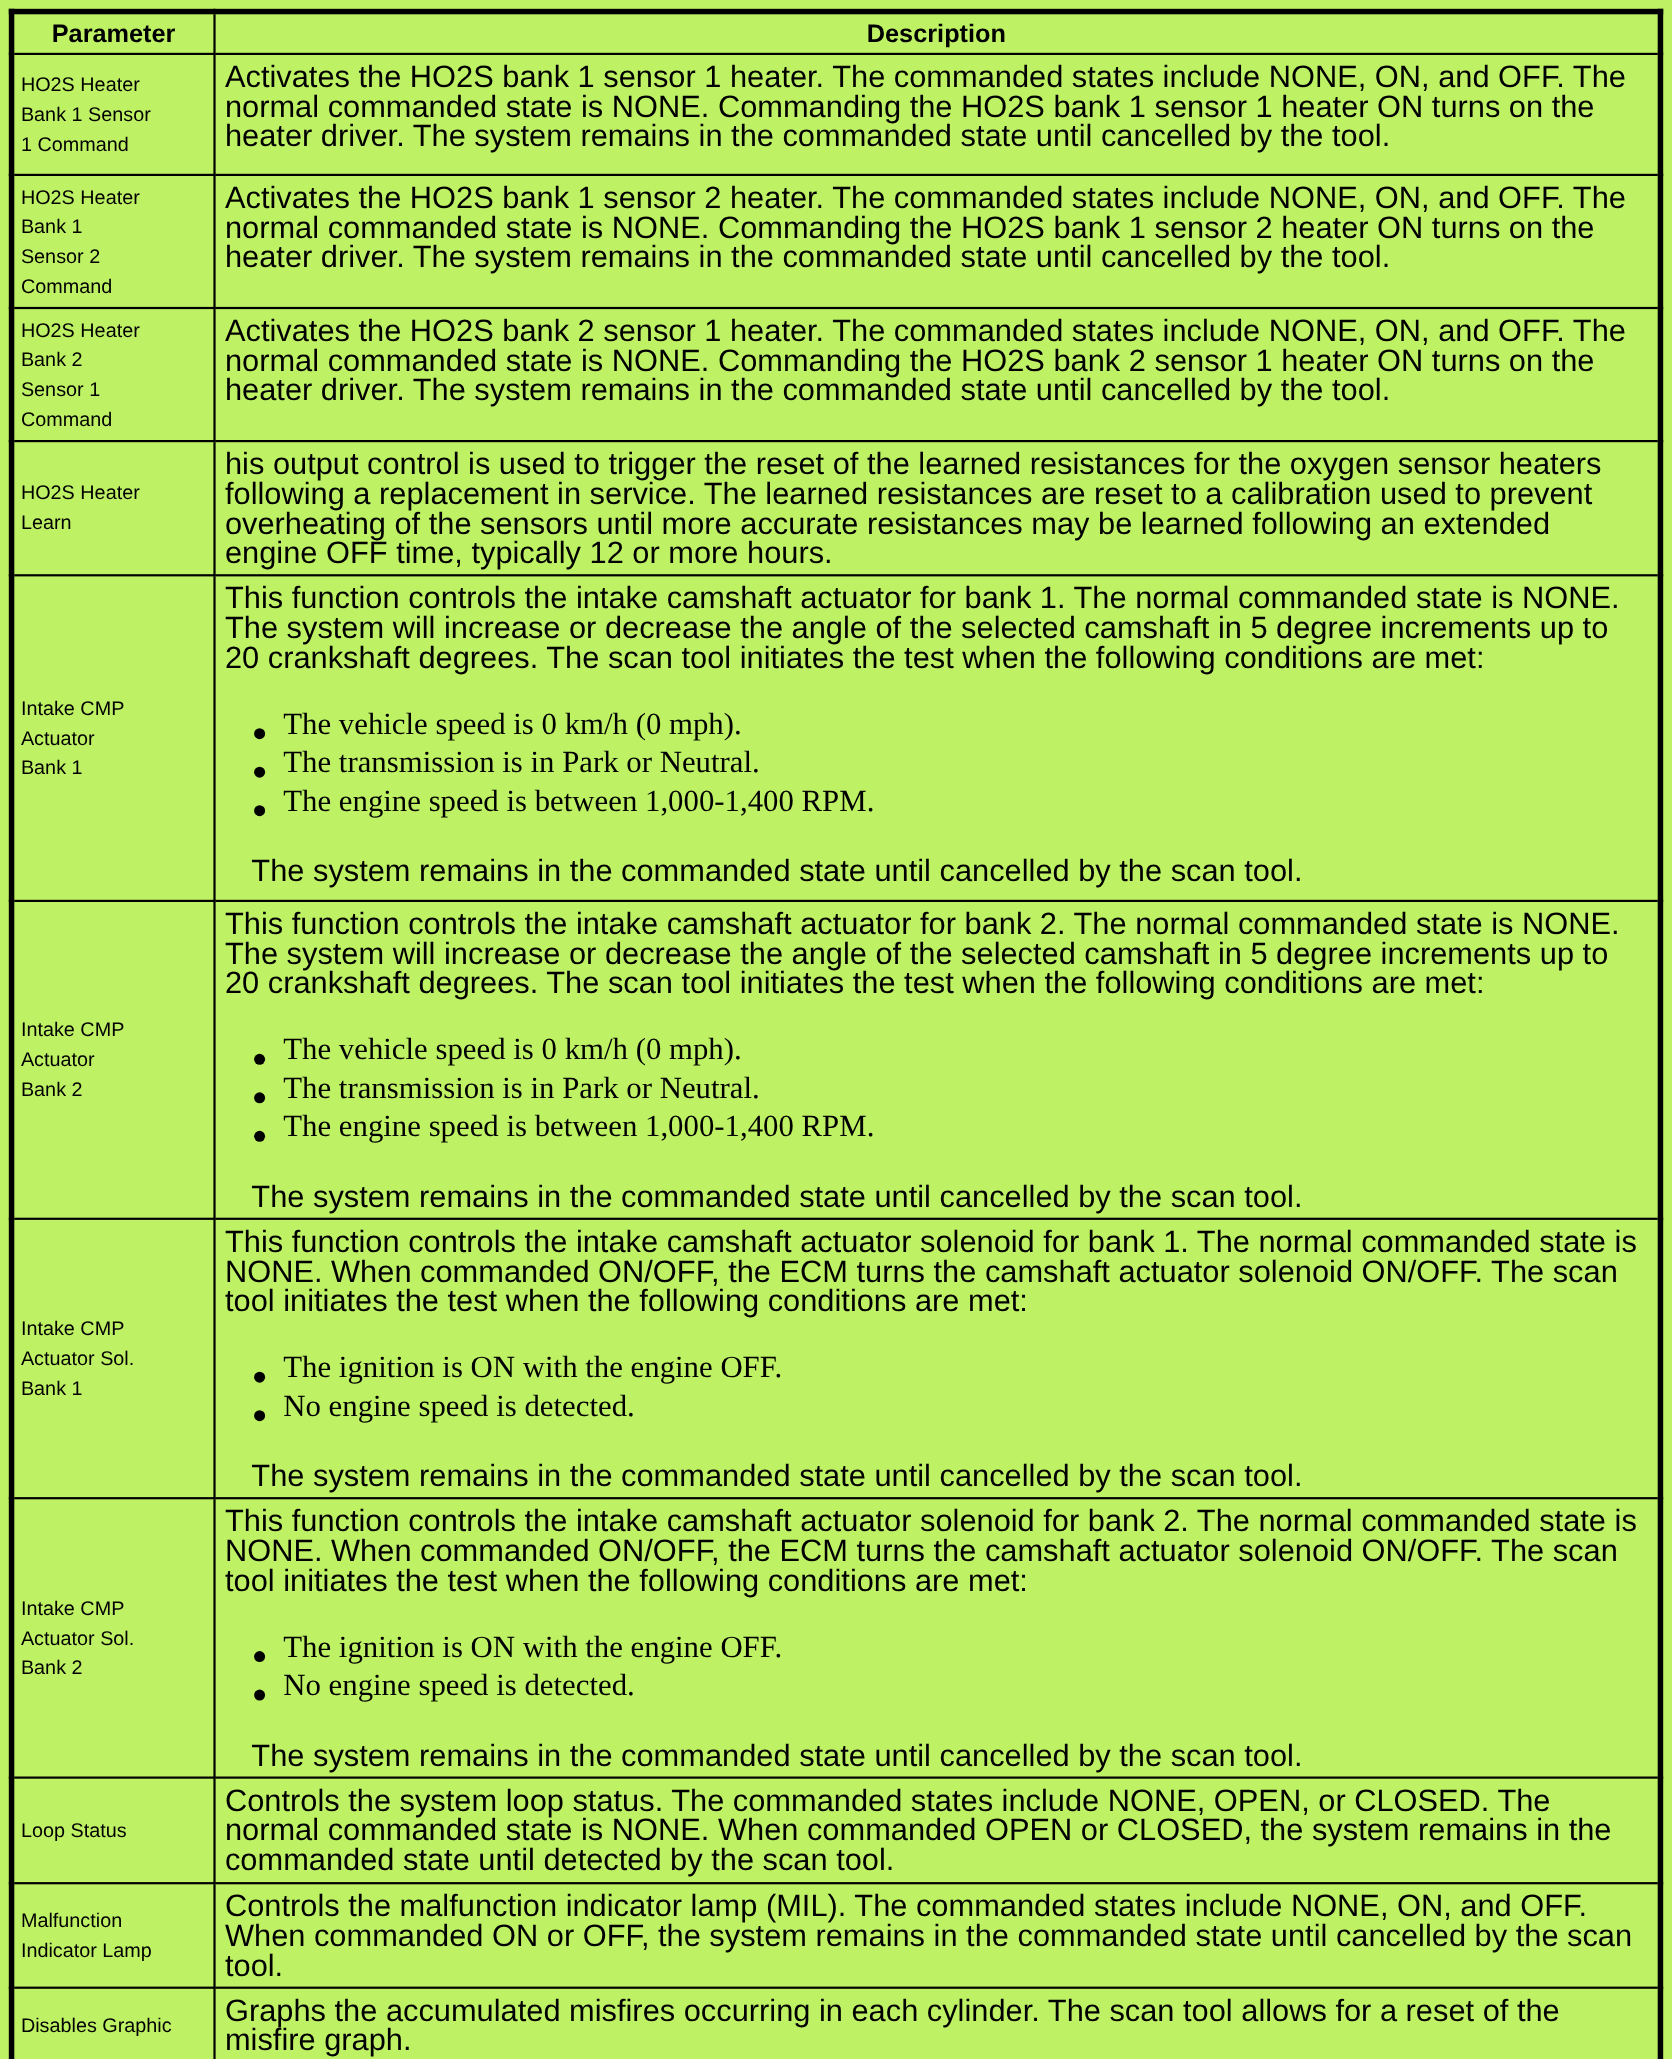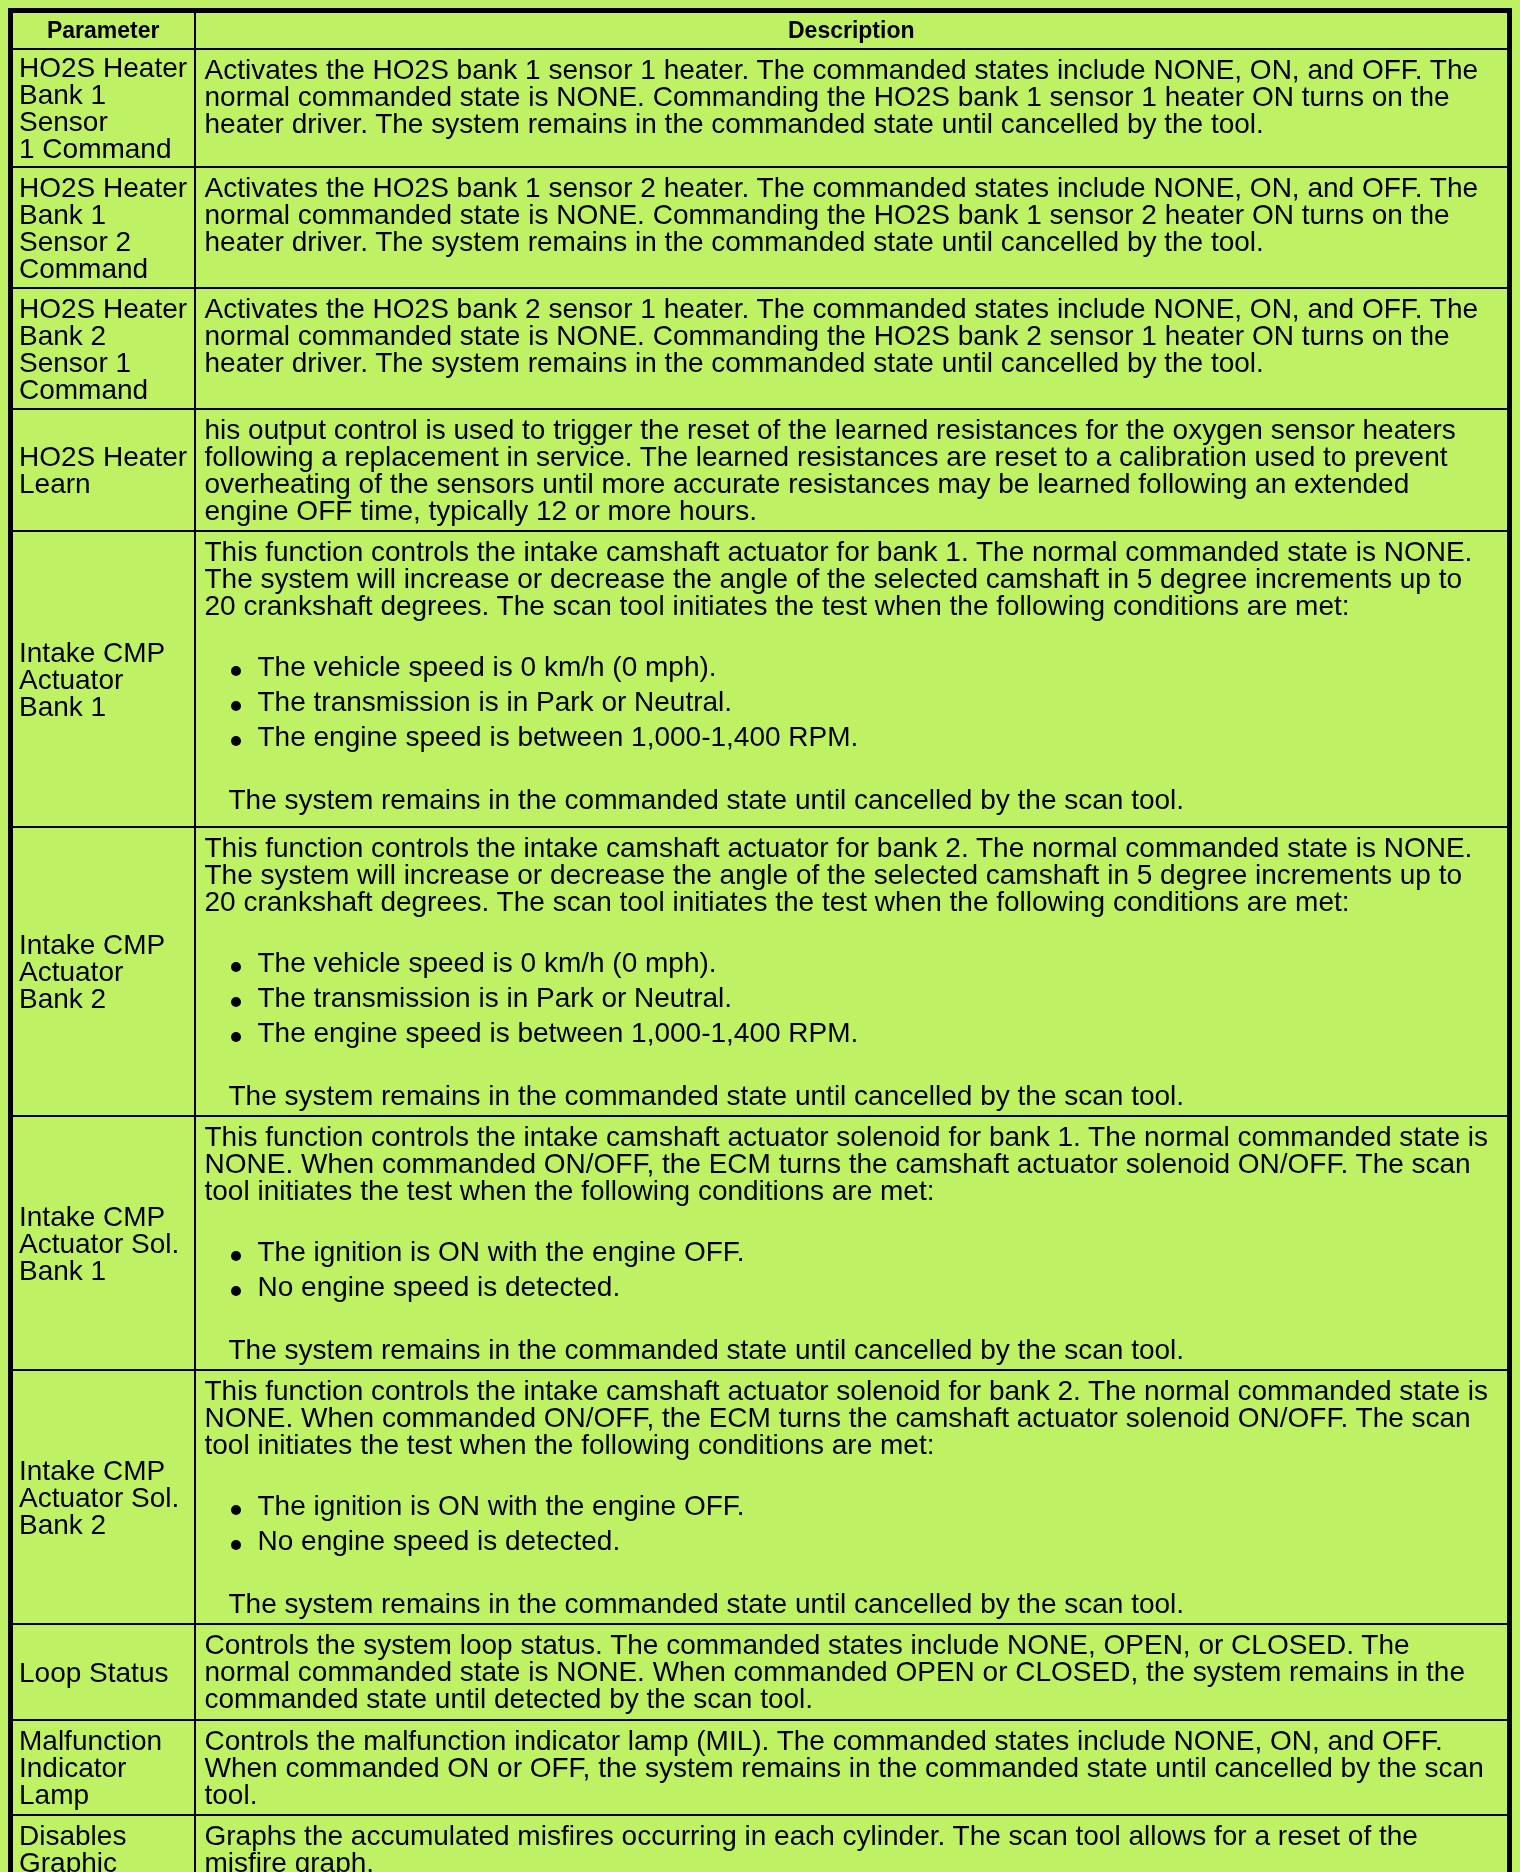--- a/index.html
+++ b/index.html
@@ -34,42 +34,43 @@
     text-align: center;
     vertical-align: middle;
     padding: 4px 6px;
     height: 34px;
     box-sizing: border-box;
   }
   col.c-param { width: 184px; }
   td.param {
     vertical-align: middle;
     padding: 4px 6px;
-    font-size: 28px;
+    font-size: 18px;
     line-height: 27px;
     white-space: pre-line;
     box-sizing: border-box;
     overflow: hidden;
   }
   td.desc {
     vertical-align: top;
     padding: 6px 10px 6px 9px;
     font-size: 28px;
     line-height: 27px;
     box-sizing: border-box;
     overflow: hidden;
   }
   .blist {
     margin-top: 34px;
     margin-left: 26px;
   }
   .bitem {
     display: flex;
-    align-items: center;
+    align-items: flex-end;
     margin-bottom: 8px;
+    font-family: Liberation Serif, serif;
   }
   .bdot {
     flex: 0 0 auto;
     width: 10px;
     height: 10px;
     border-radius: 50%;
     background: #000000;
     margin: 9px 17px 0 0;
   }
   .btext { flex: 1 1 auto; }

